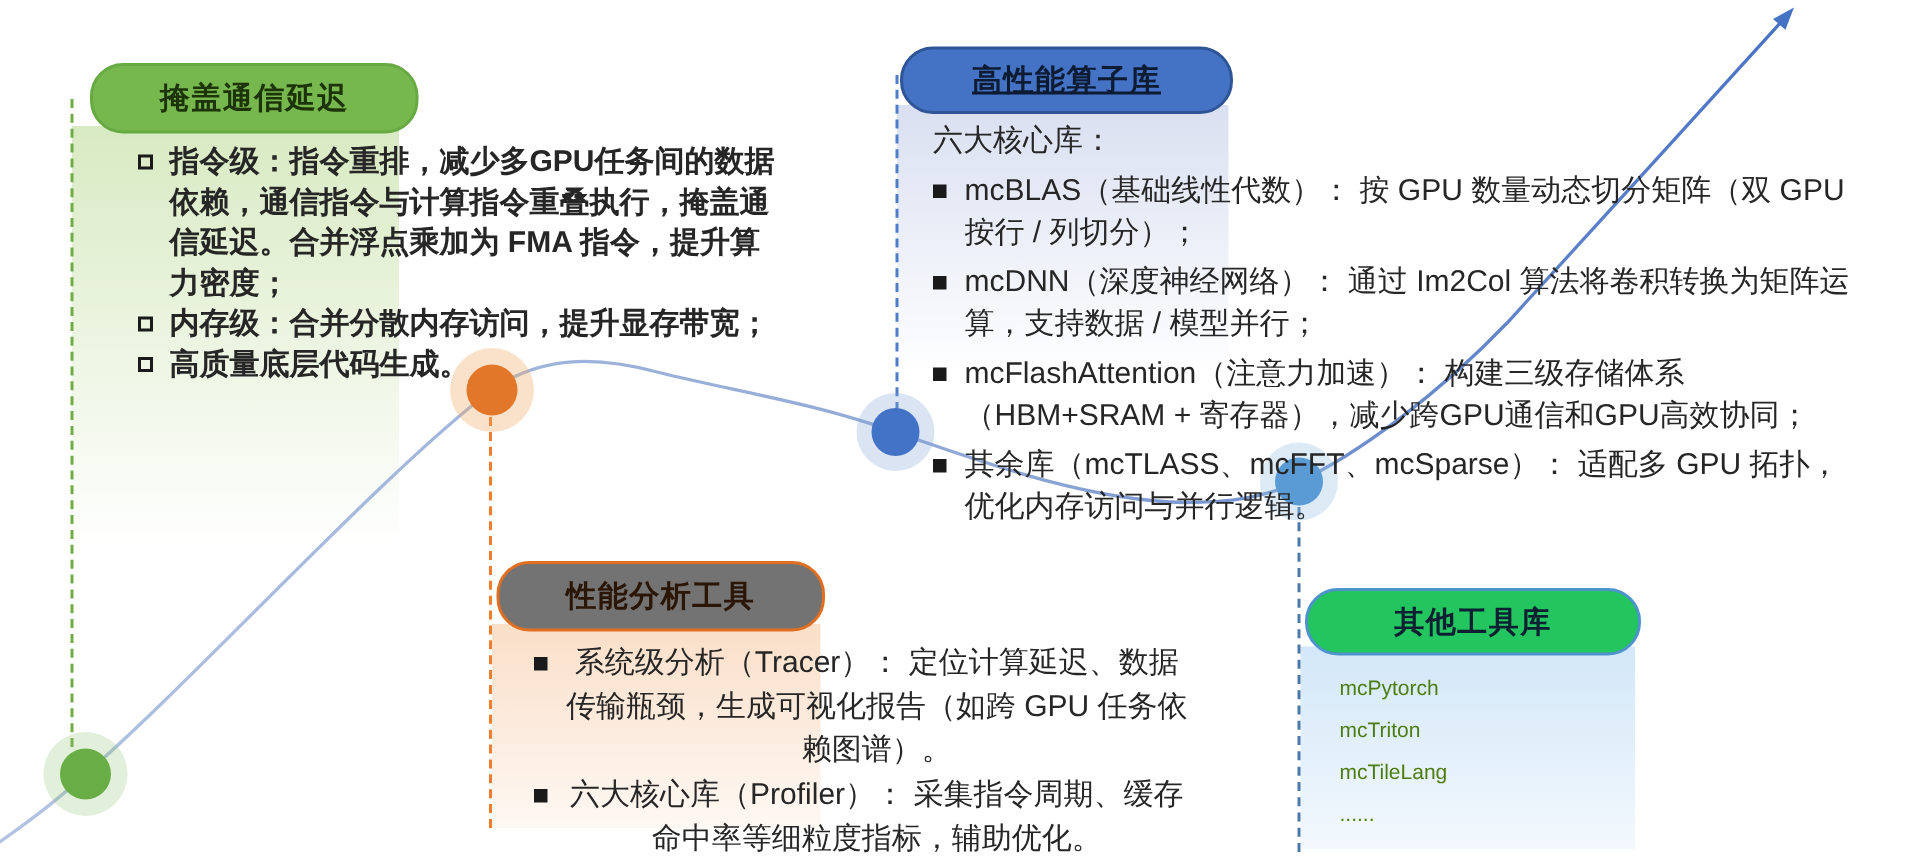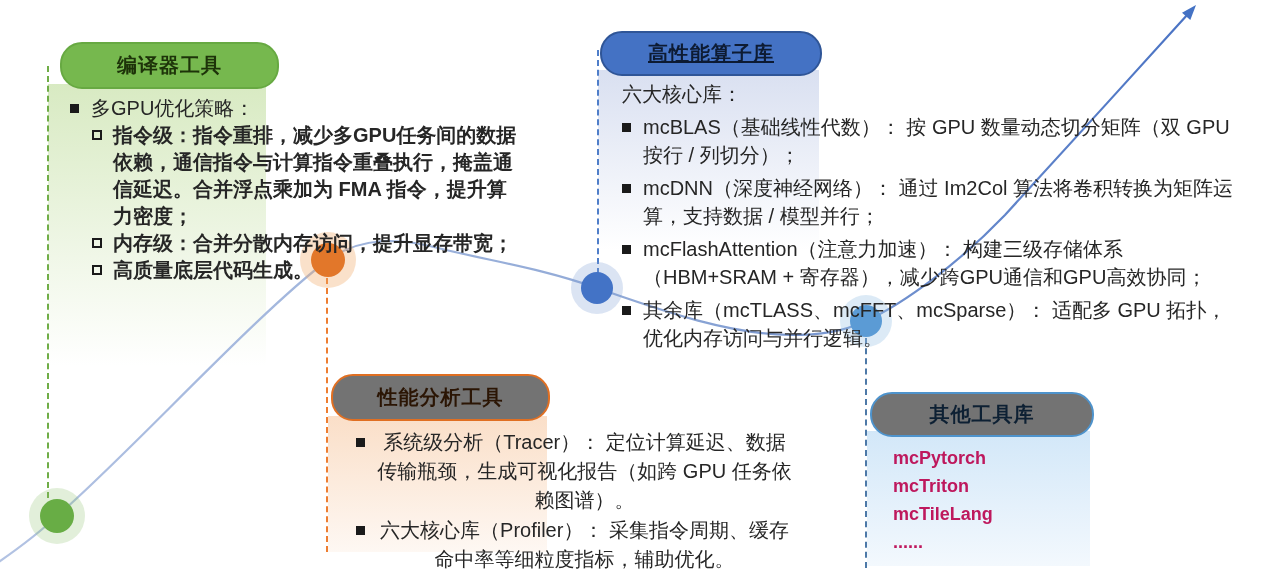--- a/index.html
+++ b/index.html
@@ -14,35 +14,35 @@
   .strip.other{background:linear-gradient(180deg,rgba(208,230,248,0.95) 0%,rgba(235,244,252,0.6) 100%);}
   .dashv{position:absolute;width:0;z-index:1;}
   svg.flow{position:absolute;left:0;top:0;z-index:2;}
   .pill{
     position:absolute;z-index:3;display:flex;align-items:center;justify-content:center;
     font-weight:700;font-size:20px;color:#1c2410;border-radius:22px;letter-spacing:1px;
   }
   .pill.compiler{background:#76b84e;border:2px solid #67a942;color:#1d3309;}
   .pill.operator{background:#4472c4;border:2px solid #2f5597;color:#0d1b33;text-decoration:underline;}
   .pill.profiling{background:#737373;border:2px solid #e06f22;color:#2b1504;}
-  .pill.other{background:#737373;border:2px solid #4e93cc;color:#0d2033;}
+  .pill.other{background:#22c55e;border:2px solid #4e93cc;color:#0d2033;}
   .list{position:absolute;z-index:3;font-size:20px;}
   .item{display:flex;align-items:flex-start;}
   .item .txt{flex:1 1 auto;}
   .sq1{flex:0 0 auto;width:9px;height:9px;background:#1a1a1a;margin:9px 12px 0 0;}
   .sq2{flex:0 0 auto;width:10px;height:10px;border:2px solid #1a1a1a;box-sizing:border-box;margin:8px 11px 0 0;}
   .compiler-list{line-height:27px;width:452px;}
   .compiler-sublist{margin-left:22px;width:426px;font-weight:bold;}
   .operator-list{line-height:28px;width:615px;}
   .operator-list .item{margin-top:5px;}
   .operator-list .sq1{margin-top:10px;}
   .profiling-list{line-height:29px;width:436px;}
   .profiling-list .item{margin-bottom:1px;text-align:center;}
   .profiling-list .sq1{margin-top:10px;}
-  .other-list{line-height:28px;width:200px;font-size:18px;color:#be185d;font-weight:bold;}
+  .other-list{line-height:28px;width:200px;font-size:14px;color:#4d7c0f;}
   .intro{line-height:28px;}
 </style>
 </head>
 <body>
 
 <div id="stage">
 
   <div class="strip compiler" style="left:48px;top:84px;width:218px;height:320px;"></div>
   <div class="strip operator" style="left:598px;top:70px;width:221px;height:200px;"></div>
   <div class="strip profiling" style="left:328px;top:416px;width:219px;height:136px;"></div>
@@ -79,37 +79,33 @@
     <circle cx="328" cy="260" r="17" fill="#e2772a"></circle>
 
     <circle cx="597" cy="288" r="26" fill="#7e9fd4" opacity="0.28"></circle>
     <circle cx="597" cy="288" r="16" fill="#4373c6"></circle>
 
     <circle cx="866" cy="321" r="26" fill="#9cc3e5" opacity="0.35"></circle>
     <circle cx="866" cy="321" r="16" fill="#5b9bd5"></circle>
   </svg>
 
   <div class="pill compiler" style="left:60px;top:42px;width:215px;height:43px;">
-    <span>编译器工具</span>
+    <span>掩盖通信延迟</span>
   </div>
   <div class="pill operator" style="left:600px;top:31px;width:218px;height:41px;">
     <span>高性能算子库</span>
   </div>
   <div class="pill profiling" style="left:331px;top:374px;width:215px;height:43px;">
     <span>性能分析工具</span>
   </div>
   <div class="pill other" style="left:870px;top:392px;width:220px;height:41px;">
     <span>其他工具库</span>
   </div>
 
   <div class="list compiler-list" style="left:70px;top:95px;">
-    <div class="item">
-      <span class="sq1"></span>
-      <span class="txt">多GPU优化策略：</span>
-    </div>
     <div class="compiler-sublist">
       <div class="item">
         <span class="sq2"></span>
         <span class="txt">指令级：指令重排，减少多GPU任务间的数据依赖，通信指令与计算指令重叠执行，掩盖通信延迟。合并浮点乘加为 FMA 指令，提升算力密度；</span>
       </div>
       <div class="item">
         <span class="sq2"></span>
         <span class="txt">内存级：合并分散内存访问，提升显存带宽；</span>
       </div>
       <div class="item">

